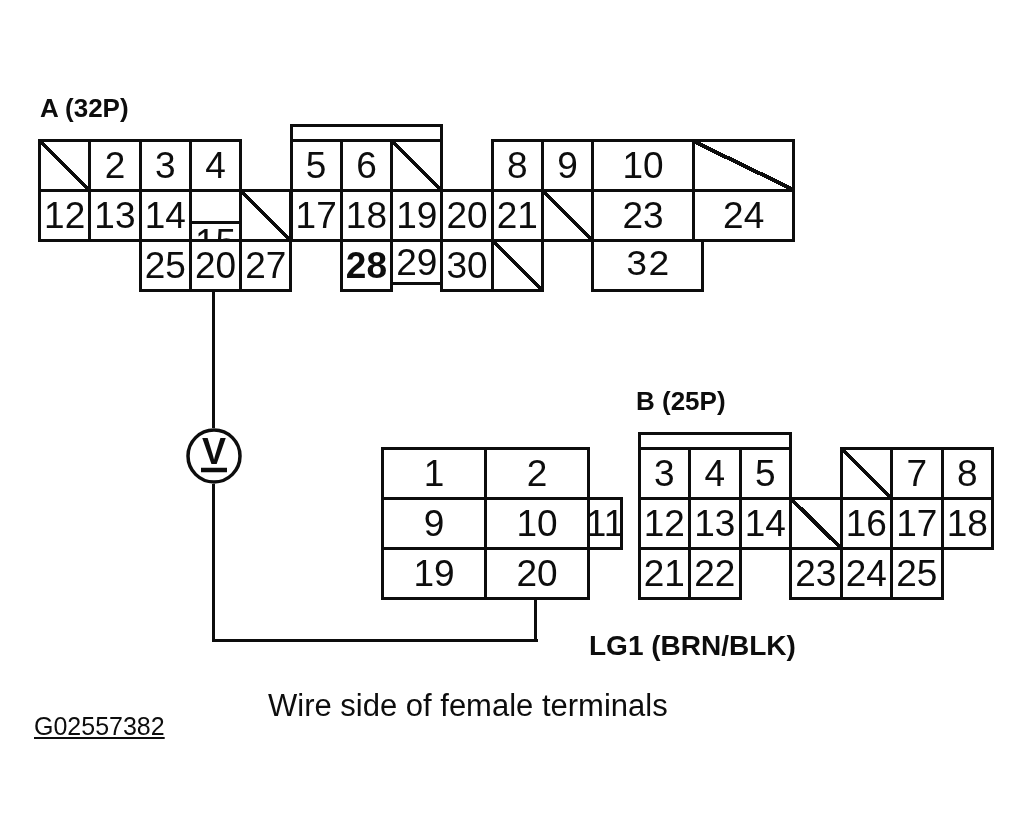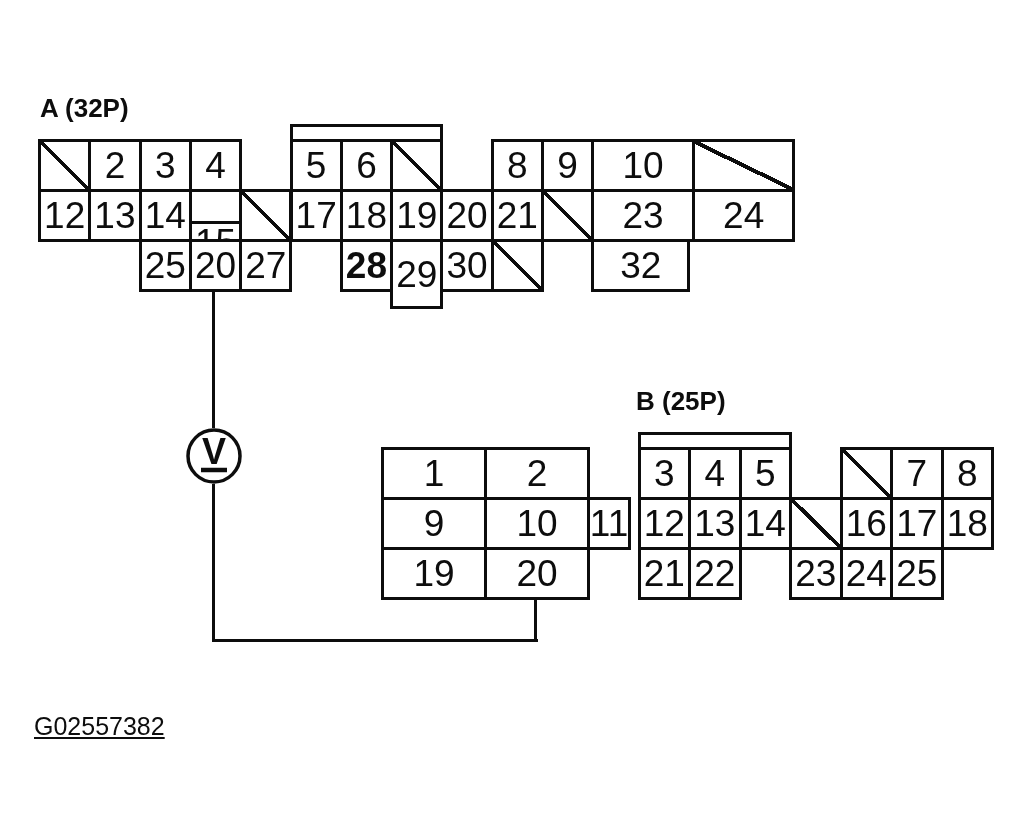--- a/index.html
+++ b/index.html
@@ -66,38 +66,38 @@
       <div class="cell" style="left: 390.1px; top: 189px; width: 53.3px; height: 53px;">19</div>
       <div class="cell" style="left: 440.4px; top: 189px; width: 53.3px; height: 53px;">20</div>
       <div class="cell" style="left: 490.7px; top: 189px; width: 53.3px; height: 53px;">21</div>
       <div class="cell diag" style="left: 541px; top: 189px; width: 53.3px; height: 53px;"></div>
       <div class="cell" style="left: 591.3px; top: 189px; width: 103.6px; height: 53px;">23</div>
       <div class="cell" style="left: 691.9px; top: 189px; width: 103.6px; height: 53px;">24</div>
       <div class="cell" style="left: 138.6px; top: 239px; width: 53.3px; height: 53px;">25</div>
       <div class="cell" style="left: 188.9px; top: 239px; width: 53.3px; height: 53px;">20</div>
       <div class="cell" style="left: 239.2px; top: 239px; width: 53.3px; height: 53px;">27</div>
       <div class="cell" style="left: 339.8px; top: 239px; width: 53.3px; height: 53px; font-weight: bold;">28</div>
-      <div class="cell" style="left: 390.1px; top: 239px; width: 53.3px; height: 70px;">29</div>
+      <div class="cell" style="left: 390.1px; top: 239px; width: 53.3px; height: 46px;">29</div>
       <div class="cell" style="left: 440.4px; top: 239px; width: 53.3px; height: 53px;">30</div>
       <div class="cell diag" style="left: 490.7px; top: 239px; width: 53.3px; height: 53px;"></div>
-      <div class="cell" style="left: 591.3px; top: 239px; width: 99px; height: 53px;">32</div>
+      <div class="cell" style="left: 591.3px; top: 239px; width: 113px; height: 53px; font-family: Liberation Mono, monospace;">32</div>
     </div>
   <div id="conn-b">
       <div class="tab" style="left: 637.5px; top: 432px; width: 154.5px; height: 18px;"></div>
       <div class="cell" style="left: 381px; top: 447px; width: 106px; height: 53px;">1</div>
       <div class="cell" style="left: 484px; top: 447px; width: 106px; height: 53px;">2</div>
       <div class="cell" style="left: 637.5px; top: 447px; width: 53.5px; height: 53px;">3</div>
       <div class="cell" style="left: 688px; top: 447px; width: 53.5px; height: 53px;">4</div>
       <div class="cell" style="left: 738.5px; top: 447px; width: 53.5px; height: 53px;">5</div>
       <div class="cell diag" style="left: 839.5px; top: 447px; width: 53.5px; height: 53px;"></div>
       <div class="cell" style="left: 890px; top: 447px; width: 53.5px; height: 53px;">7</div>
       <div class="cell" style="left: 940.5px; top: 447px; width: 53.5px; height: 53px;">8</div>
       <div class="cell" style="left: 381px; top: 497px; width: 106px; height: 53px;">9</div>
       <div class="cell" style="left: 484px; top: 497px; width: 106px; height: 53px;">10</div>
-      <div class="cell" style="left: 587px; top: 497px; width: 44px; height: 53px;">11</div>
+      <div class="cell" style="left: 587px; top: 497px; width: 36px; height: 53px;">11</div>
       <div class="cell" style="left: 637.5px; top: 497px; width: 53.5px; height: 53px;">12</div>
       <div class="cell" style="left: 688px; top: 497px; width: 53.5px; height: 53px;">13</div>
       <div class="cell" style="left: 738.5px; top: 497px; width: 53.5px; height: 53px;">14</div>
       <div class="cell diag" style="left: 789px; top: 497px; width: 53.5px; height: 53px;"></div>
       <div class="cell" style="left: 839.5px; top: 497px; width: 53.5px; height: 53px;">16</div>
       <div class="cell" style="left: 890px; top: 497px; width: 53.5px; height: 53px;">17</div>
       <div class="cell" style="left: 940.5px; top: 497px; width: 53.5px; height: 53px;">18</div>
       <div class="cell" style="left: 381px; top: 547px; width: 106px; height: 53px;">19</div>
       <div class="cell" style="left: 484px; top: 547px; width: 106px; height: 53px;">20</div>
       <div class="cell" style="left: 637.5px; top: 547px; width: 53.5px; height: 53px;">21</div>
@@ -108,15 +108,17 @@
     </div>
 
   <svg class="meter" viewBox="0 0 60 60">
     <circle cx="30" cy="30" r="26" fill="#ffffff" stroke="#0d0d0d" stroke-width="3.5"></circle>
     <text x="30" y="38" text-anchor="middle" font-size="36" font-weight="bold" font-family="Liberation Sans, sans-serif" fill="#0d0d0d">V</text>
     <line x1="17" y1="44" x2="43" y2="44" stroke="#0d0d0d" stroke-width="4.5"></line>
   </svg>
 
   <div class="hlabel conn-a-label">A (32P)</div>
   <div class="hlabel conn-b-label">B (25P)</div>
+  <div class="hlabel lg1-label">LG1 (BRN/BLK)</div>
+  <div class="note-label">Wire side of female terminals</div>
   <div class="figure-label">G02557382</div>
 
 </div>
 
 </body></html>

